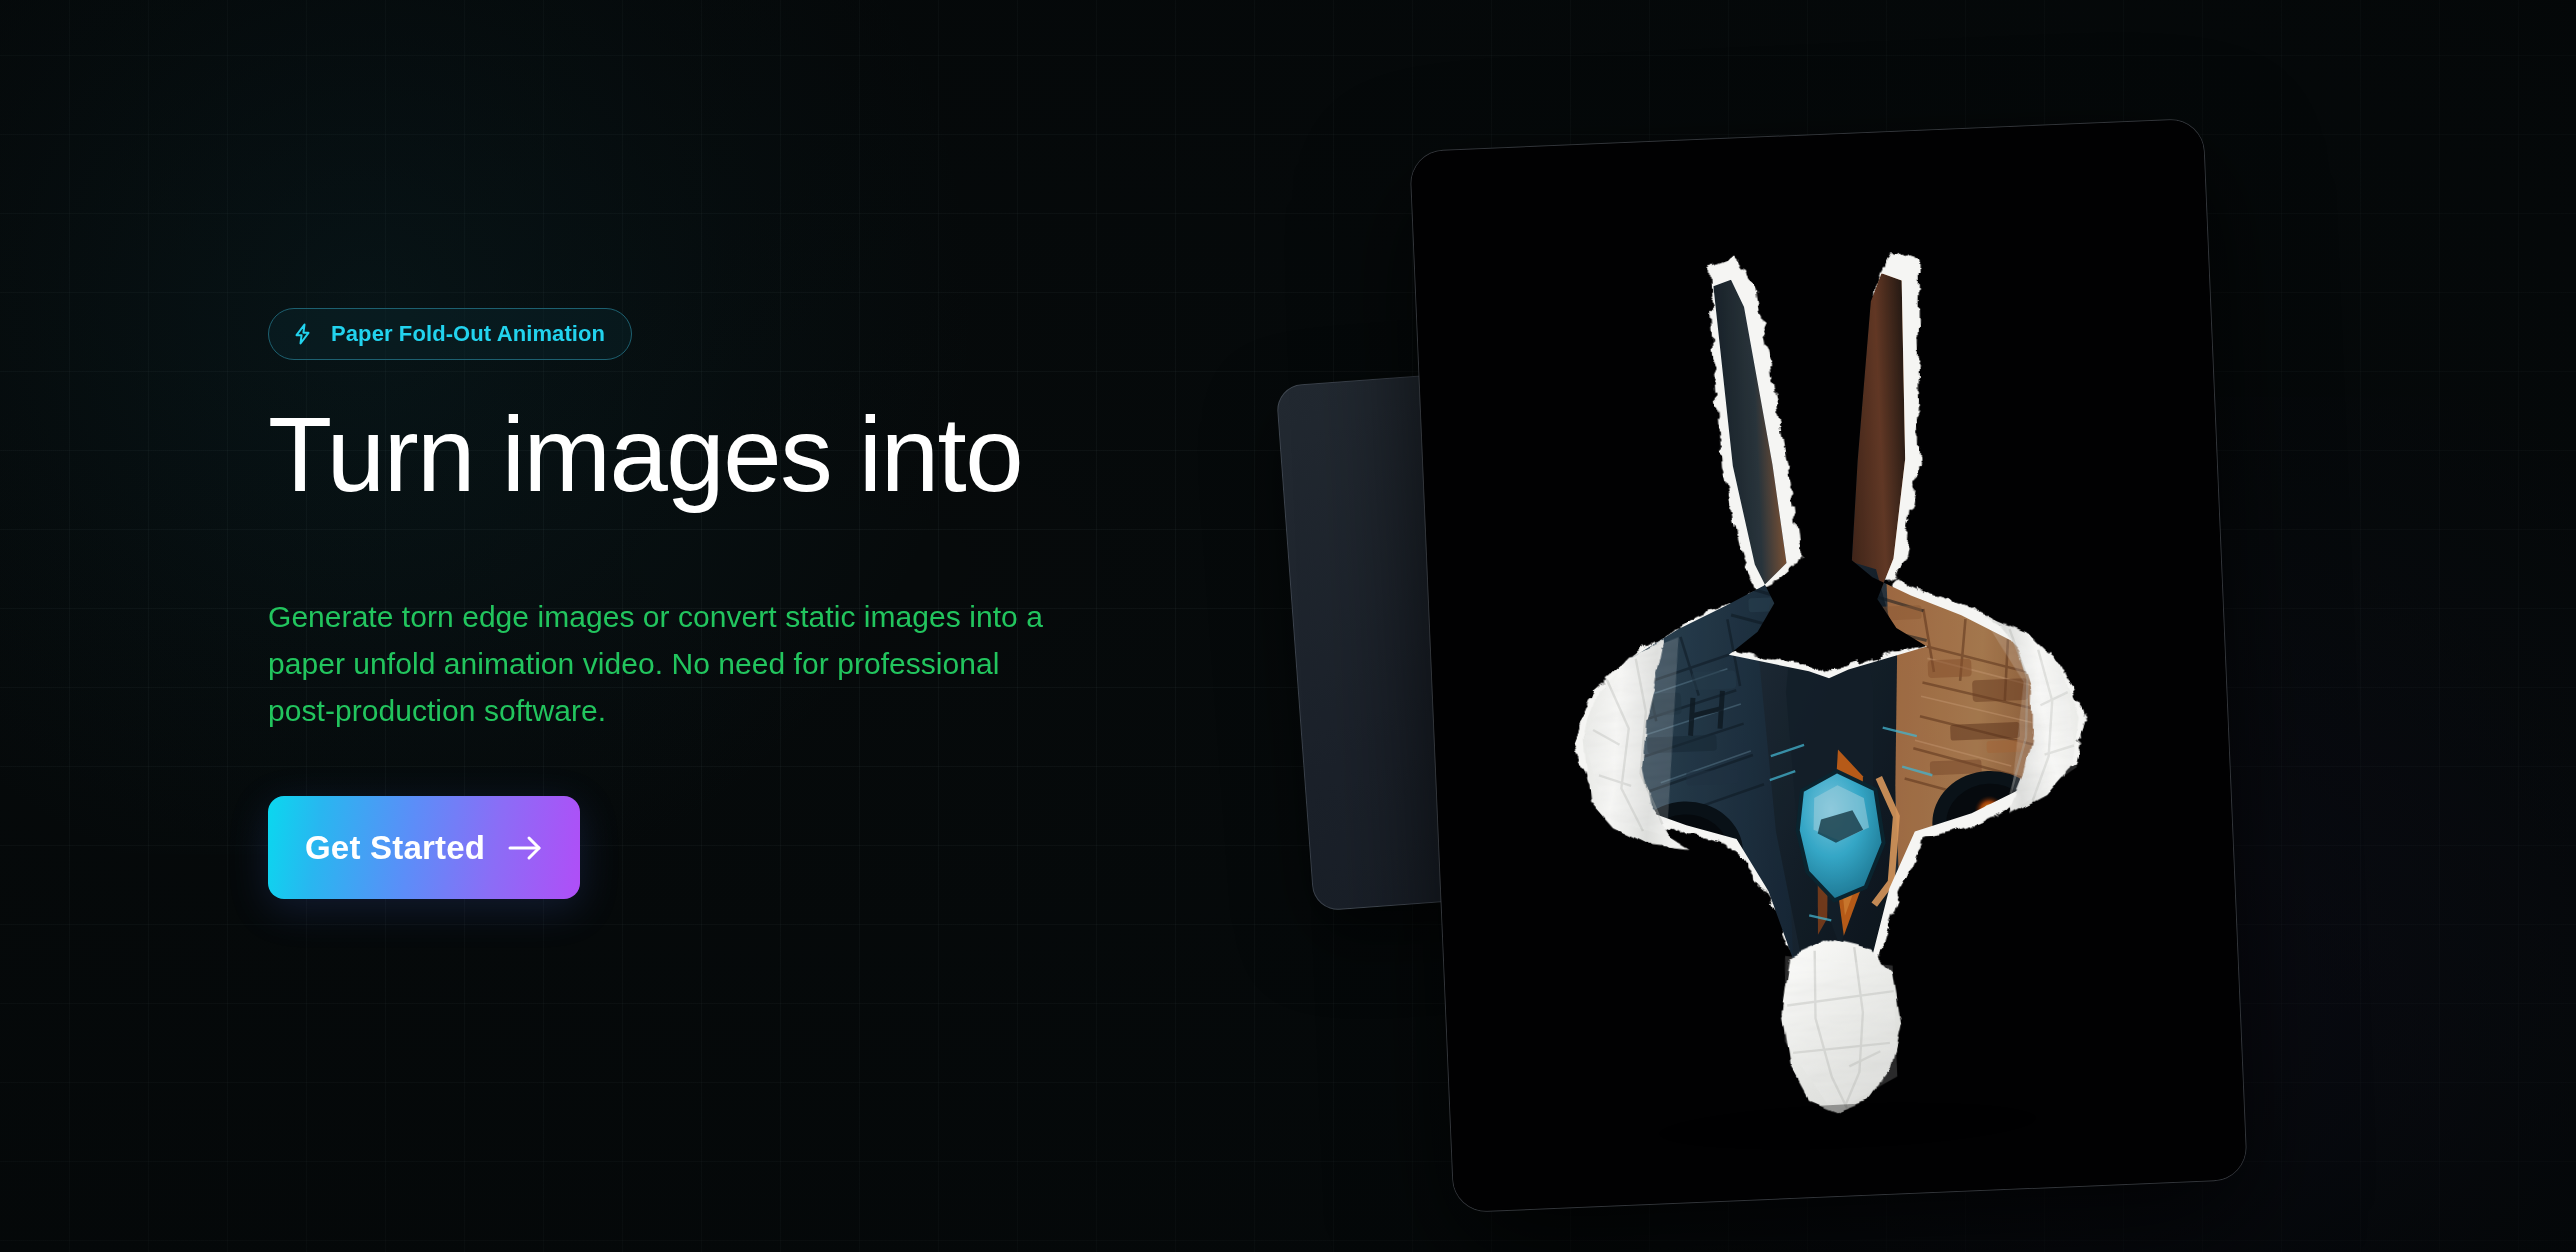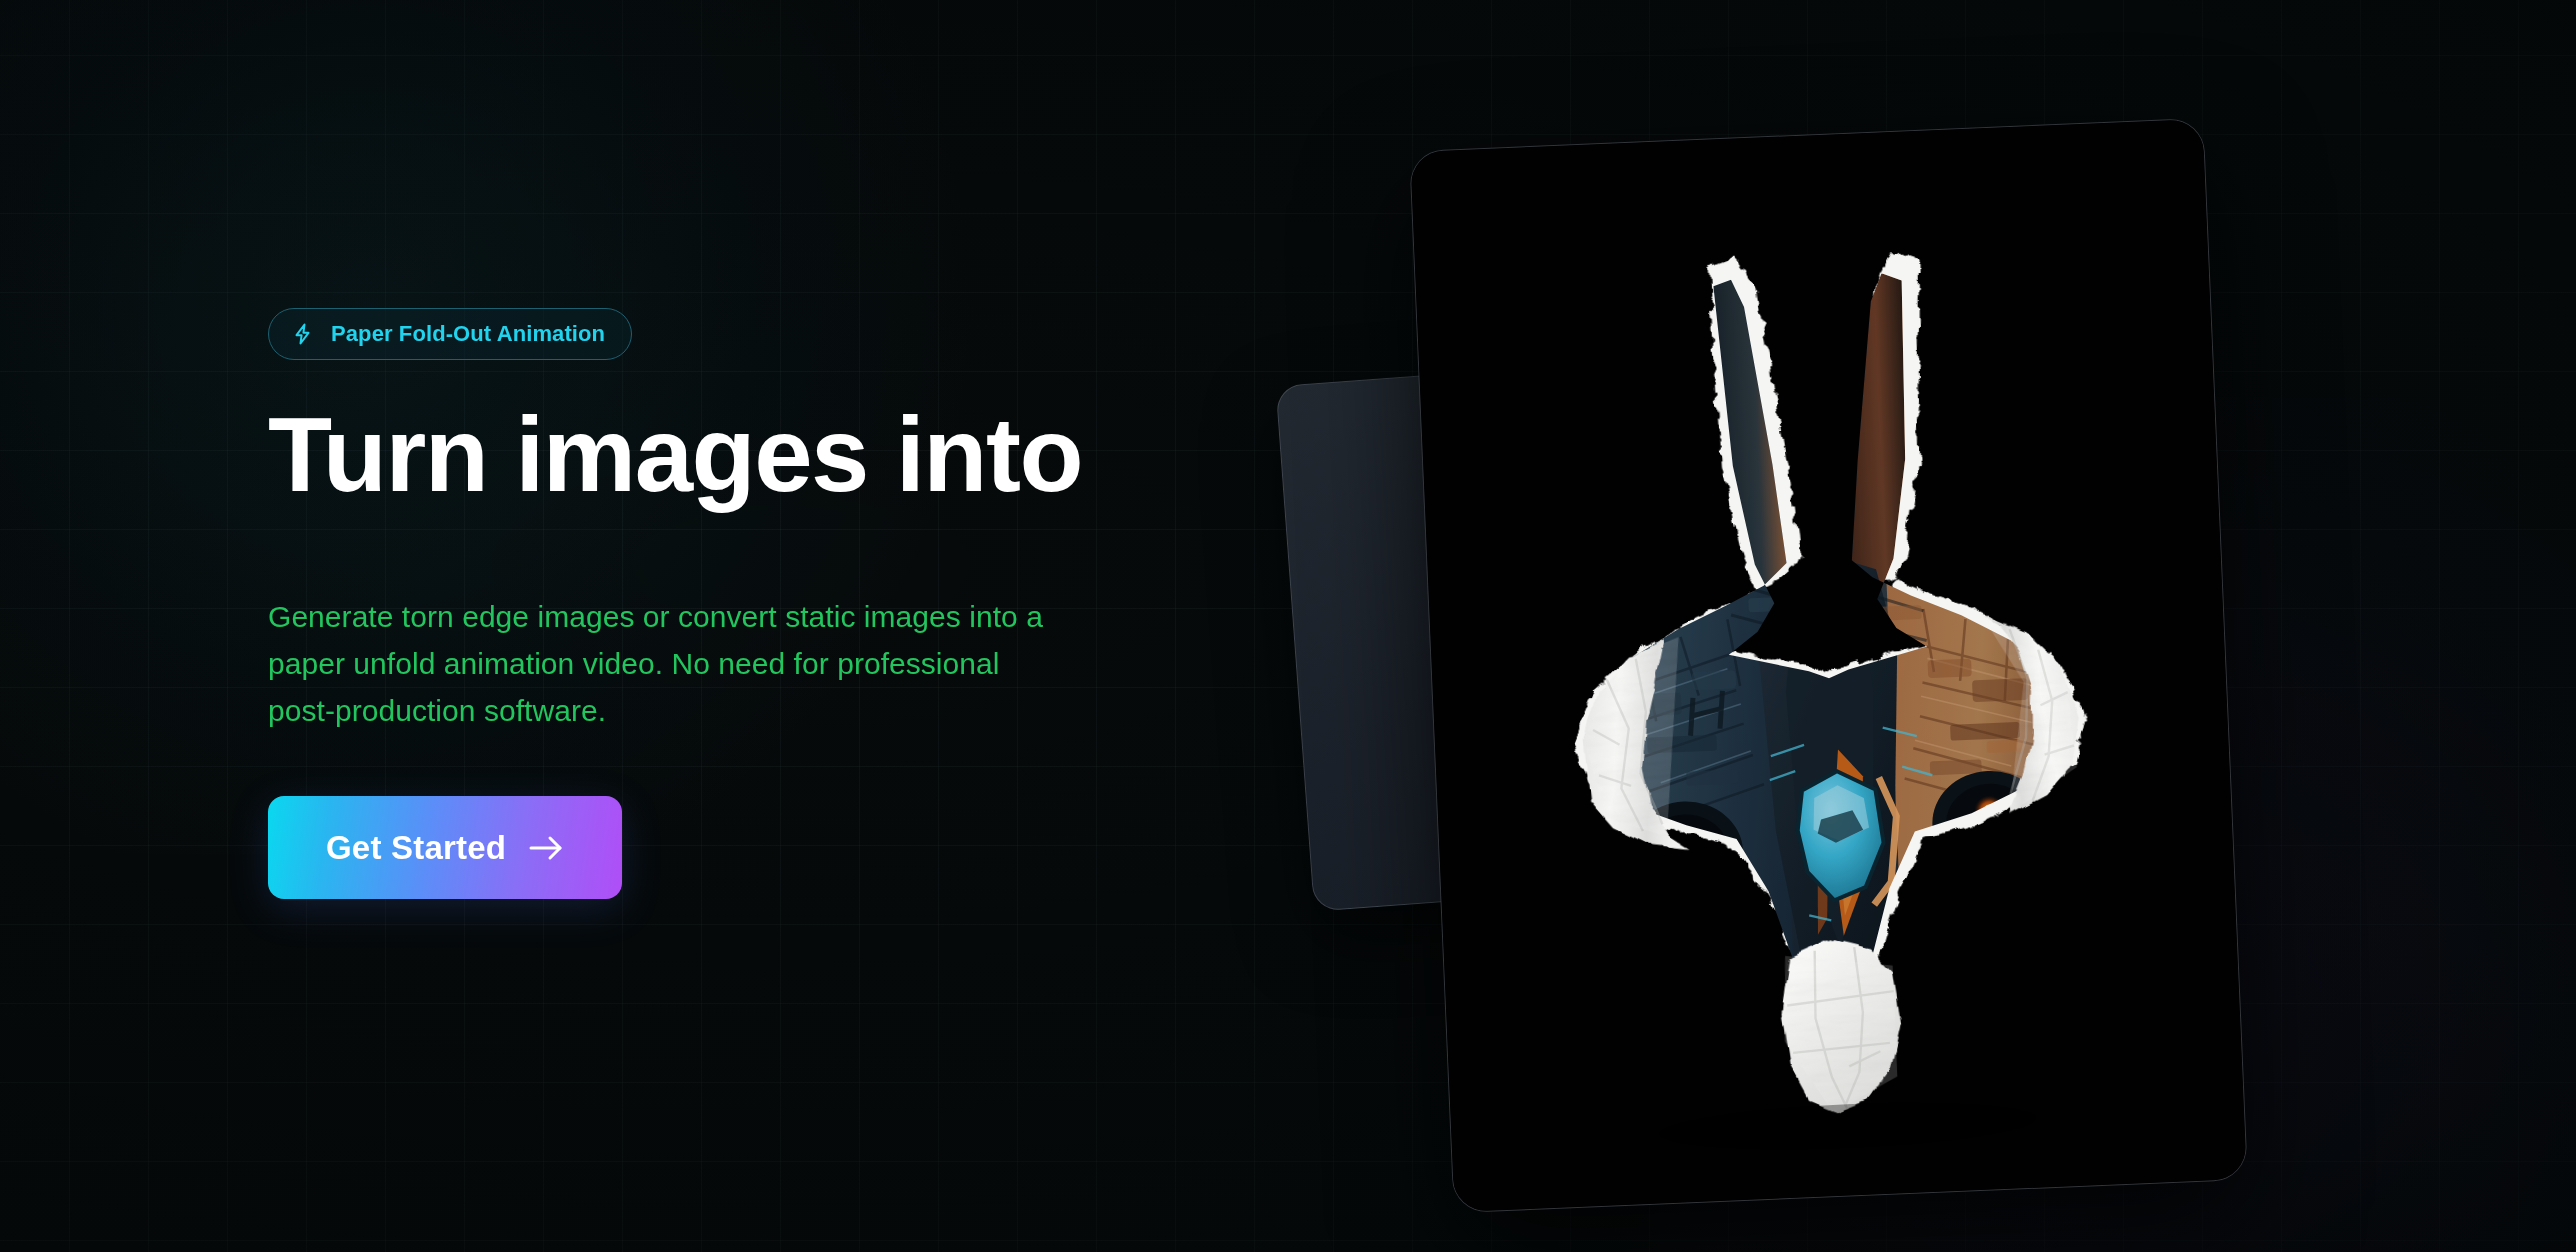--- a/index.html
+++ b/index.html
@@ -70,21 +70,21 @@
     font-size:22px; font-weight:bold;
     letter-spacing:0.1px;
     color:#22d3ee;
     line-height:1;
   }
 
   
   #headline {
     margin-top:42px;
     font-size:105px;
-    font-weight:bold;
+    font-weight:normal;
     line-height:1.0;
     letter-spacing:-1.5px;
     font-stretch:condensed;
     color:#ffffff;
   }
   #headline-line-1 { display:block; color:#ffffff; }
   #headline-line-2-wrap { display:block; position:relative; margin-top:20px; width:fit-content; }
   #headline-line-2 {
     display:inline-block;
     background:linear-gradient(95deg,
@@ -115,21 +115,21 @@
     color:#22c55e;
     max-width:1004px;
     letter-spacing:0.05px;
   }
   #subtitle span { display:block; }
 
   
   #cta-button {
     display:inline-flex; align-items:center; justify-content:center; gap:22px;
     margin-top:62px;
-    height:103px; padding:0 58px;
+    height:103px; padding:0 37px;
     border:none; border-radius:16px;
     background:linear-gradient(98deg, #0ad8ef 0%, #29b6f0 17%, #5b8ef8 45%, #8b6df6 72%, #b04ef7 100%);
     cursor:pointer;
     box-shadow:0 10px 40px rgba(80,110,230,0.18);
   }
   #cta-label {
     font-size:33px; font-weight:bold;
     color:#ffffff; letter-spacing:0.2px;
     line-height:1;
   }

